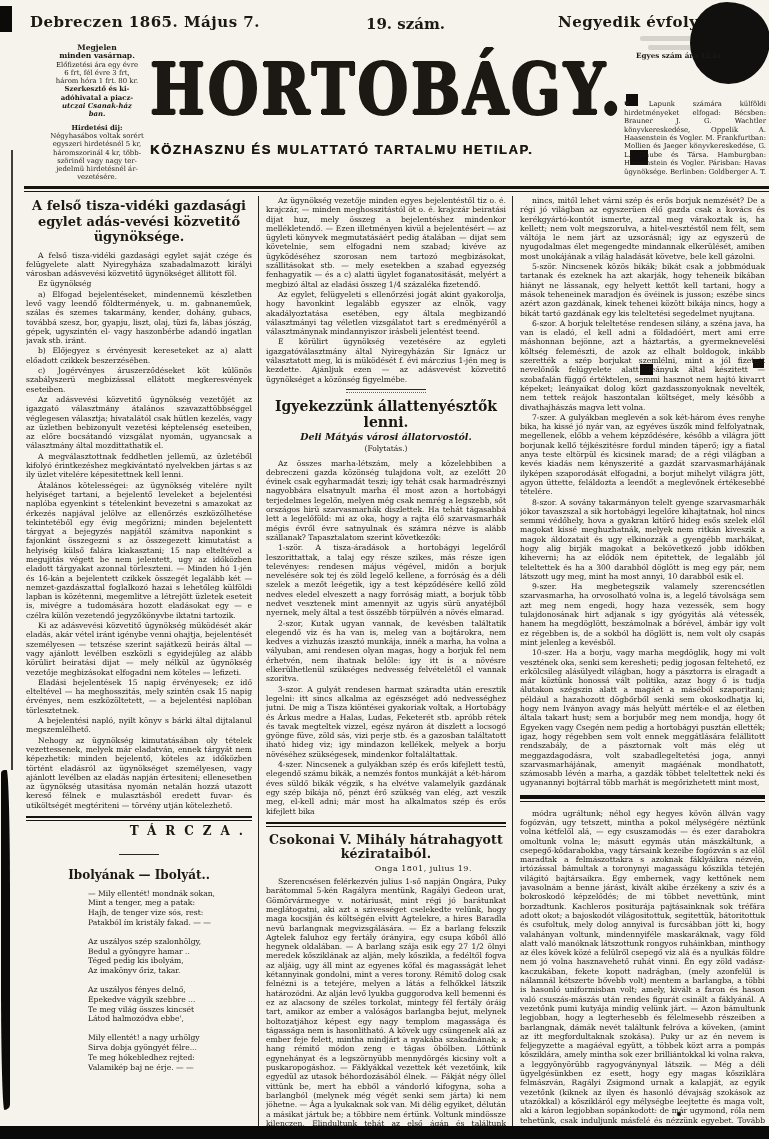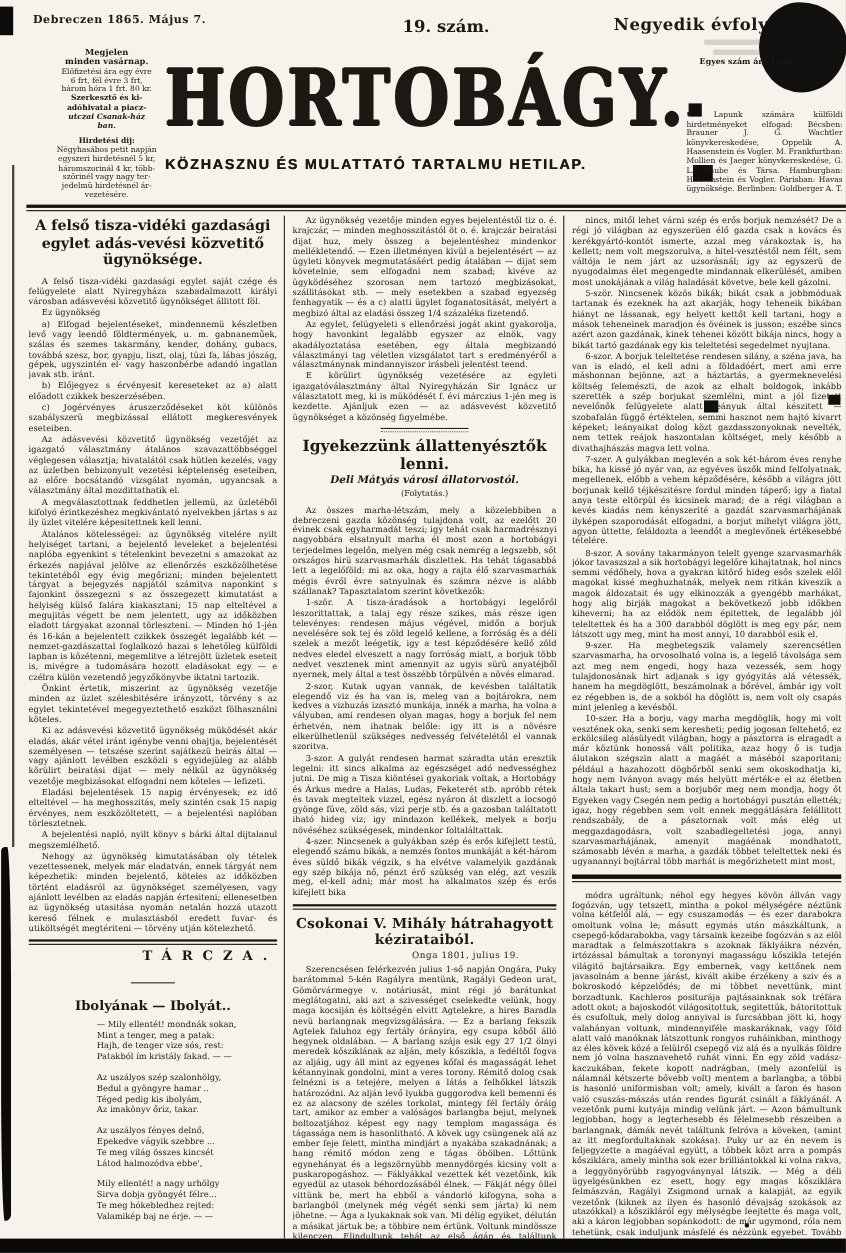--- a/index.html
+++ b/index.html
@@ -14,21 +14,21 @@
   .scan-blob-left{position:absolute;left:1px;top:770px;width:9px;height:340px;background:#0c0b0a;border-radius:4px 40% 6px 40%;}
   .scan-bottom{position:absolute;left:0;top:1126px;width:769px;height:13px;background:#0b0a09;}
   .scan-dot{position:absolute;left:677px;top:1112px;width:4px;height:4px;background:#141210;border-radius:50%;}
   .speck{position:absolute;background:#100f0d;}
   .stamp{
     position:absolute;left:690px;top:2px;width:80px;height:82px;background:#12100e;
     border-radius:46% 54% 52% 48% / 50% 46% 54% 50%;
   }
   .ghost-bar{position:absolute;background:#9a968c;opacity:.35;height:5px;border-radius:2px;}
   
-  .hdr-dateline{position:absolute;left:30px;top:13px;font-size:10px;font-weight:bold;letter-spacing:.5px;}
+  .hdr-dateline{position:absolute;left:30px;top:13px;font-size:15px;font-weight:bold;letter-spacing:.5px;}
   .hdr-issue{position:absolute;left:366px;top:15px;font-size:15px;font-weight:bold;}
   .hdr-volume{position:absolute;left:558px;top:13px;font-size:15px;font-weight:bold;letter-spacing:.5px;}
   .left-box{
     position:absolute;left:26px;top:44px;width:142px;
     font-size:6.9px;line-height:8.3px;text-align:center;
   }
   .left-box .line:nth-child(1){font-weight:bold;font-size:7.6px;}
   .left-box .line:nth-child(2){font-weight:bold;font-size:7.6px;}
   .left-box .line:nth-child(6),.left-box .line:nth-child(7){font-weight:bold;}
   .left-box .line:nth-child(8),.left-box .line:nth-child(9){font-weight:bold;font-style:italic;}
@@ -100,21 +100,21 @@
       <div class="line">Megjelen</div>
       <div class="line">minden vasárnap.</div>
       <div class="line">Előfizetési ára egy évre</div>
       <div class="line">6 frt, fél évre 3 frt,</div>
       <div class="line">három hóra 1 frt. 80 kr.</div>
       <div class="line">Szerkesztő és ki-</div>
       <div class="line">adóhivatal a piacz-</div>
       <div class="line">utczai Csanak-ház</div>
       <div class="line">ban.</div>
       <div class="line">Hirdetési dij:</div>
-      <div class="line">Négyhasábos petit napján</div>
+      <div class="line">Négyhasábos voltak sorért</div>
       <div class="line">egyszeri hirdetésnél 5 kr,</div>
       <div class="line">háromszorinál 4 kr, több-</div>
       <div class="line">szörinél vagy nagy ter-</div>
       <div class="line">jedelmü hirdetésnél ár-</div>
       <div class="line">vezetésére.</div>
     </div>
 
   <div class="masthead">
     <div class="masthead-title">HORTOBÁGY.</div>
     <div class="masthead-sub">KÖZHASZNU ÉS MULATTATÓ TARTALMU HETILAP.</div>
@@ -137,21 +137,20 @@
     <div class="headline1">A felső tisza-vidéki gazdasági egylet adás-vevési közvetitő ügynöksége.</div>
     <div>
         <p>A felső tisza-vidéki gazdasági egylet saját czége és felügyelete alatt Nyiregyháza szabadalmazott királyi városban adásvevési közvetitő ügynökséget állitott föl.</p>
         <p>Ez ügynökség</p>
         <p>a) Elfogad bejelentéseket, mindennemü készletben levő vagy leendő földtermények, u. m. gabnaneműek, szálas és szemes takarmány, kender, dohány, gubacs, továbbá szesz, bor, gyapju, liszt, olaj, tüzi fa, lábas jószág, gépek, ugyszintén el- vagy haszonbérbe adandó ingatlan javak stb. iránt.</p>
         <p>b) Előjegyez s érvényesit kereseteket az a) alatt előadott czikkek beszerzésében.</p>
         <p>c) Jogérvényes áruszerződéseket köt különös szabályszerü megbizással ellátott megkeresvények eseteiben.</p>
         <p>Az adásvevési közvetitő ügynökség vezetőjét az igazgató választmány átalános szavazattöbbséggel véglegesen választja; hivatalától csak hütlen kezelés, vagy az üzletben bebizonyult vezetési képtelenség eseteiben, az előre bocsátandó vizsgálat nyomán, ugyancsak a választmány által mozdittathatik el.</p>
         <p>A megválasztottnak feddhetlen jellemü, az üzletéből kifolyó érintkezéshez megkivántató nyelvekben jártas s az ily üzlet vitelére képesitettnek kell lenni.</p>
         <p>Átalános kötelességei: az ügynökség vitelére nyilt helyiséget tartani, a bejelentő leveleket a bejelentési naplóba egyenkint s tételenkint bevezetni s amazokat az érkezés napjával jelölve az ellenőrzés eszközölhetése tekintetéből egy évig megőrizni; minden bejelentett tárgyat a bejegyzés napjától számitva naponkint s fajonkint összegezni s az összegezett kimutatást a helyiség külső falára kiakasztani; 15 nap elteltével a megujitás végett be nem jelentett, ugy az időközben eladott tárgyakat azonnal törleszteni. — Minden hó 1-jén és 16-kán a bejelentett czikkek összegét legalább két — nemzet-gazdászattal foglalkozó hazai s lehetőleg külföldi lapban is közétenni, megemlitve a létrejött üzletek eseteit is, mivégre a tudomására hozott eladásokat egy — e czélra külön vezetendő jegyzőkönyvbe iktatni tartozik.</p>
-        <p>Önkint értetik, miszerint az ügynökség vezetője minden az üzlet szélesbitésére irányzott, törvény s az egylet tekintetével megegyeztethető eszközt fölhasználni köteles.</p>
         <p>Ki az adásvevési közvetitő ügynökség müködését akár eladás, akár vétel iránt igénybe venni ohajtja, bejelentését személyesen — tetszése szerint sajátkezü beirás által — vagy ajánlott levélben eszközli s egyidejüleg az alább körülirt beiratási dijat — mely nélkül az ügynökség vezetője megbizásokat elfogadni nem köteles — lefizeti.</p>
         <p>Eladási bejelentések 15 napig érvényesek; ez idő elteltével — ha meghosszitás, mely szintén csak 15 napig érvényes, nem eszközöltetett, — a bejelentési naplóban törlesztetnek.</p>
         <p>A bejelentési napló, nyilt könyv s bárki által dijtalanul megszemlélhető.</p>
         <p>Nehogy az ügynökség kimutatásában oly tételek vezettessenek, melyek már eladatván, ennek tárgyát nem képezhetik: minden bejelentő, köteles az időközben történt eladásról az ügynökséget személyesen, vagy ajánlott levélben az eladás napján értesiteni; ellenesetben az ügynökség utasitása nyomán netalán hozzá utazott kereső félnek e mulasztásból eredett fuvar- és utiköltségét megtériteni — törvény utján kötelezhető.</p>
       </div>
     <div class="rule-sect"></div>
     <div class="tarcza-head">TÁRCZA.</div>
     <div class="tarcza-rule"></div>
     <div class="poem-title">Ibolyának — Ibolyát..</div>
     <div class="poem">

